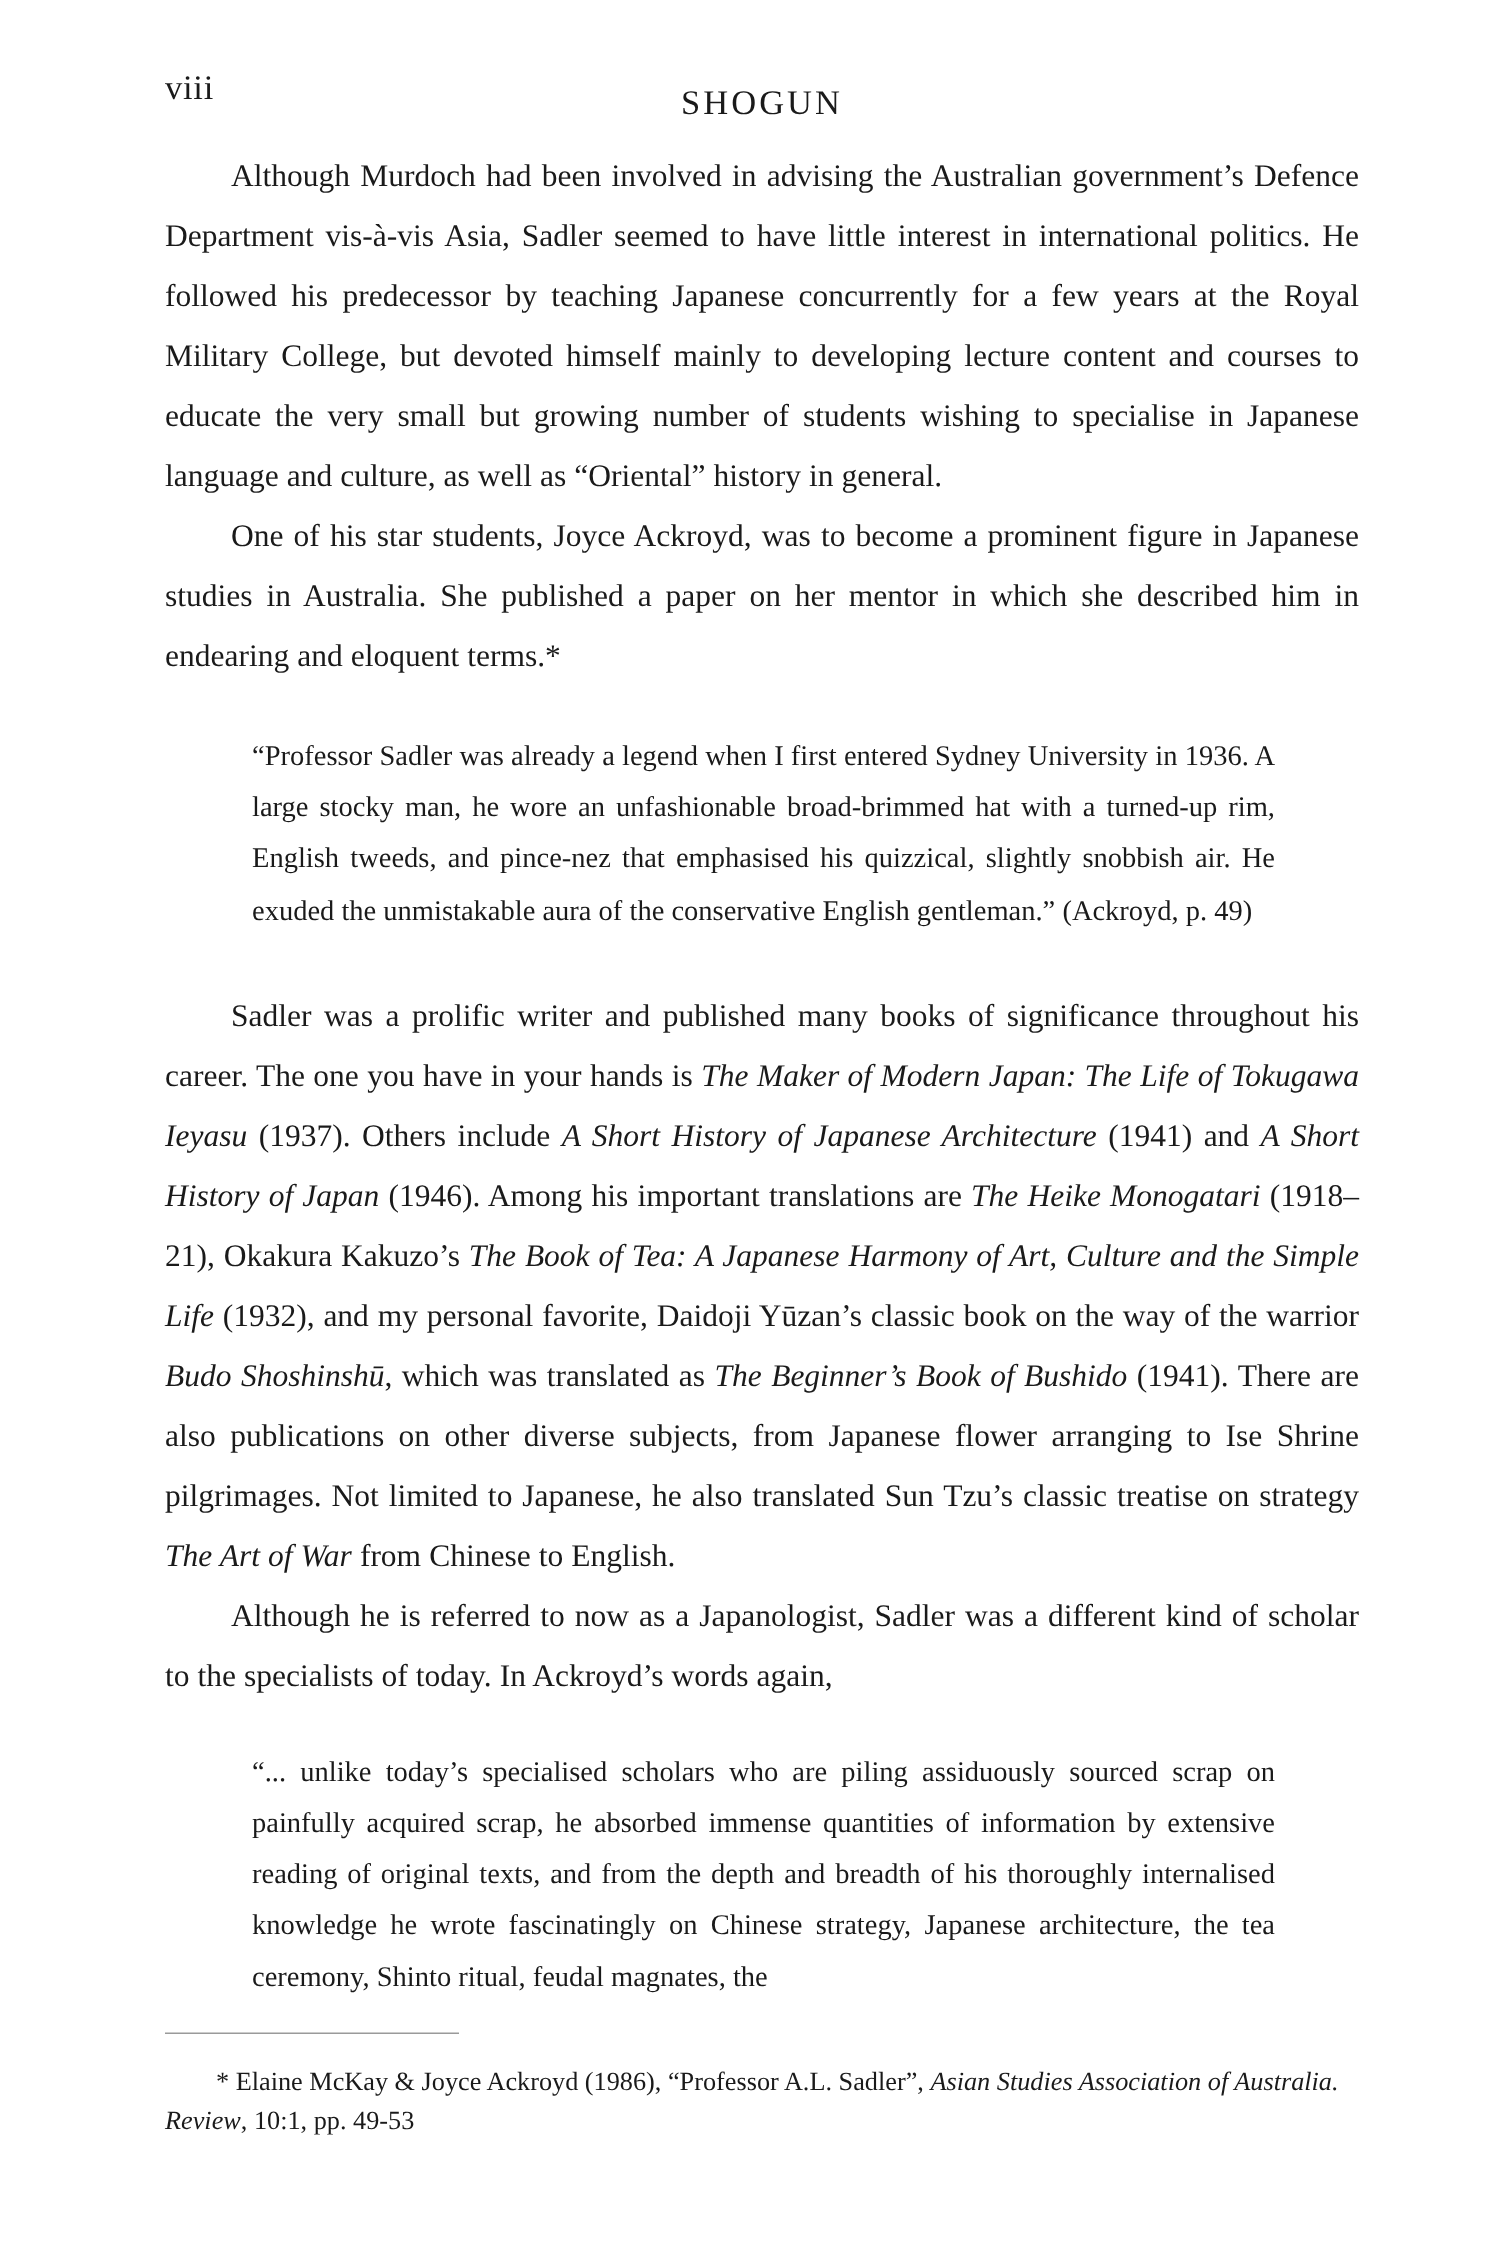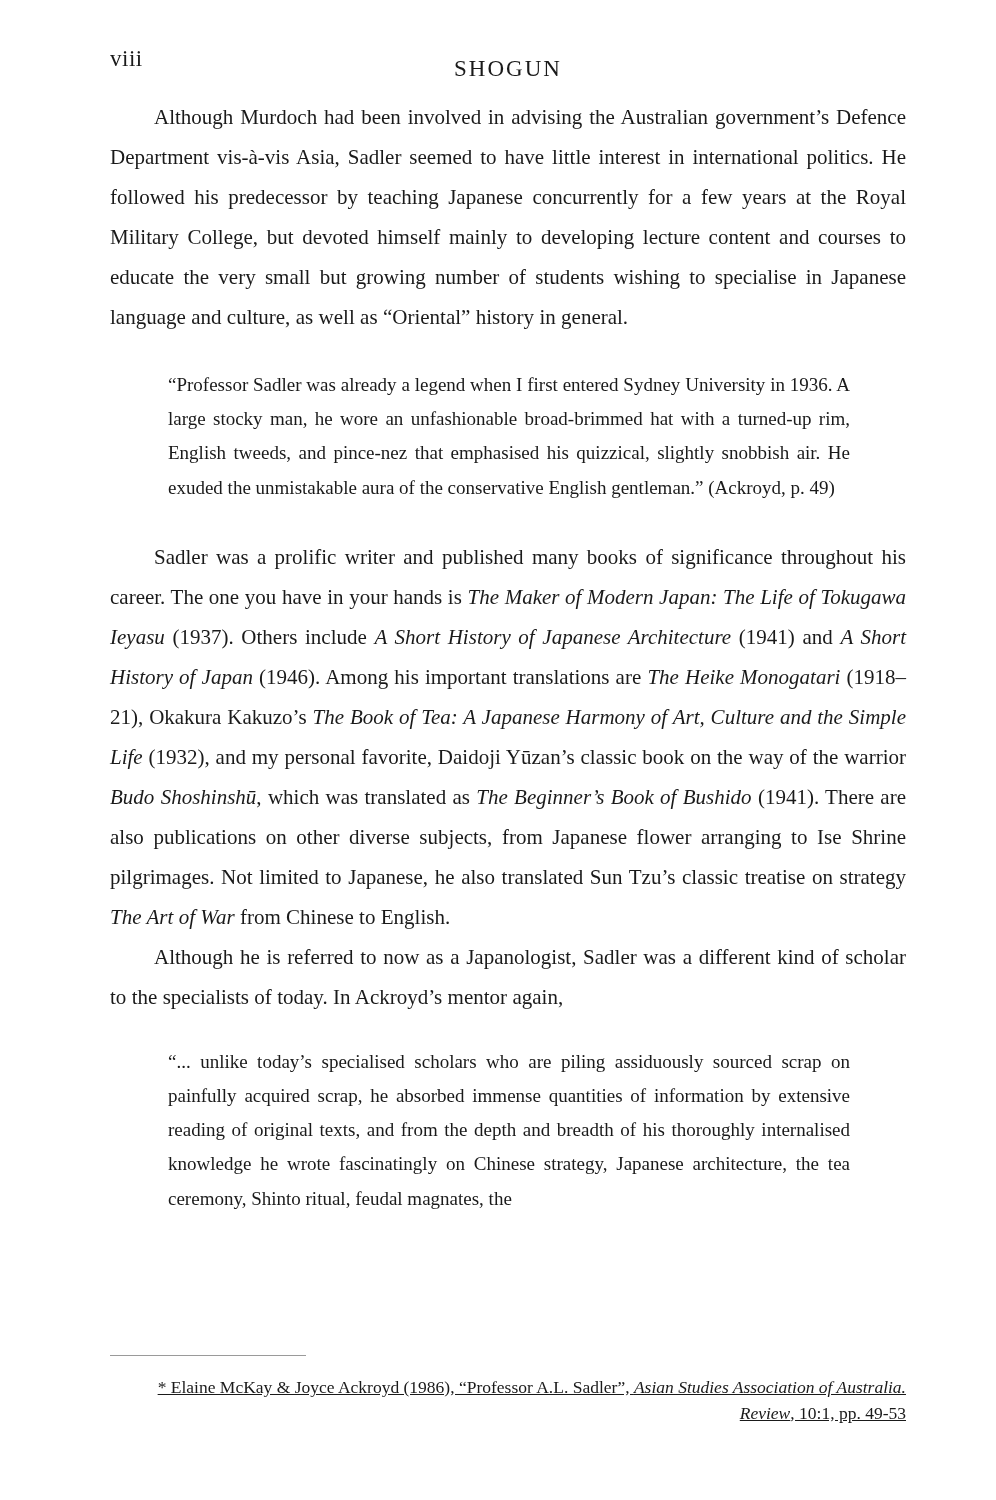--- a/index.html
+++ b/index.html
@@ -101,52 +101,52 @@
   }
   .footnote-rule {
     width: 196px;
     height: 1px;
     background: #9a9a9a;
     margin: 0 0 18px 0;
   }
   .footnote-text {
     font-size: 17.5px;
     line-height: 26px;
-    text-align: right;
+    text-align: left;
     text-indent: 34px;
     color: #1a1a1a;
-    text-decoration: underline;
   }
 </style>
 </head>
 <body>
 
 <div class="page">
 
   <div class="running-head">
     <span class="folio">viii</span>
     <span class="head-title">SHOGUN</span>
   </div>
 
   <div class="column">
 
     <p class="body-par">Although Murdoch had been involved in advising the Australian government’s Defence Department vis-à-vis Asia, Sadler seemed to have little interest in international politics. He followed his predecessor by teaching Japanese concurrently for a few years at the Royal Military College, but devoted himself mainly to developing lecture content and courses to educate the very small but growing number of students wishing to specialise in Japanese language and culture, as well as “Oriental” history in general.</p>
 
+    <p class="body-par">One of his star students, Joyce Ackroyd, was to become a prominent figure in Japanese studies in Australia. She published a paper on her mentor in which she described him in endearing and eloquent terms.*</p>
 
     <div class="gap-before-quote"></div>
 
     <blockquote class="quote">
       <p>“Professor Sadler was already a legend when I first entered Sydney University in 1936. A large stocky man, he wore an unfashionable broad-brimmed hat with a turned-up rim, English tweeds, and pince-nez that emphasised his quizzical, slightly snobbish air. He exuded the unmistakable aura of the conservative English gentleman.” (Ackroyd, p. 49)</p>
     </blockquote>
 
     <div class="gap-after-quote"></div>
 
     <p class="body-par"><span>Sadler was a prolific writer and published many books of significance throughout his career. The one you have in your hands is </span><i>The Maker of Modern Japan: The Life of Tokugawa Ieyasu</i><span> (1937). Others include </span><i>A Short History of Japanese Architecture</i><span> (1941) and </span><i>A Short History of Japan</i><span> (1946). Among his important translations are </span><i>The Heike Monogatari</i><span> (1918–21), Okakura Kakuzo’s </span><i>The Book of Tea: A Japanese Harmony of Art, Culture and the Simple Life</i><span> (1932), and my personal favorite, Daidoji Yūzan’s classic book on the way of the warrior </span><i>Budo Shoshinshū</i><span>, which was translated as </span><i>The Beginner’s Book of Bushido</i><span> (1941). There are also publications on other diverse subjects, from Japanese flower arranging to Ise Shrine pilgrimages. Not limited to Japanese, he also translated Sun Tzu’s classic treatise on strategy </span><i>The Art of War</i><span> from Chinese to English.</span></p>
 
-    <p class="body-par">Although he is referred to now as a Japanologist, Sadler was a different kind of scholar to the specialists of today. In Ackroyd’s mentor again,</p>
+    <p class="body-par">Although he is referred to now as a Japanologist, Sadler was a different kind of scholar to the specialists of today. In Ackroyd’s words again,</p>
 
     <div class="gap-before-quote2"></div>
 
     <blockquote class="quote">
       <p>“... unlike today’s specialised scholars who are piling assiduously sourced scrap on painfully acquired scrap, he absorbed immense quantities of information by extensive reading of original texts, and from the depth and breadth of his thoroughly internalised knowledge he wrote fascinatingly on Chinese strategy, Japanese architecture, the tea ceremony, Shinto ritual, feudal magnates, the</p>
     </blockquote>
 
   </div>
 
   <div class="footnote-zone">

